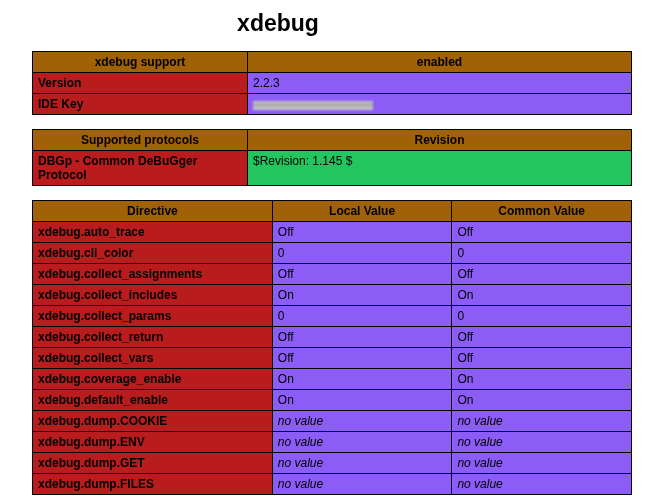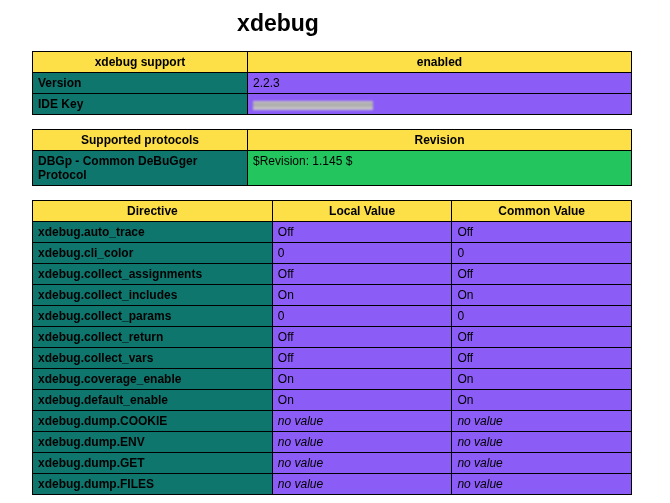--- a/index.html
+++ b/index.html
@@ -36,26 +36,26 @@
     margin-top: 14px;
     border-radius: 28px;
   }
   table.info td, table.info th {
     border: 1px solid #000000;
     padding: 3px 5px;
     font-size: 12px;
     vertical-align: top;
   }
   th.hdr {
-    background: #fde047;
+    background: #a16207;
     font-weight: bold;
     text-align: center;
   }
   td.e {
-    background: #0f766e;
+    background: #b91c1c;
     font-weight: bold;
     width: 204px;
   }
   td.v {
     background: #8b5cf6;
     font-weight: normal;
   }
   td.vr {
     background: #22c55e;
     font-weight: normal;

